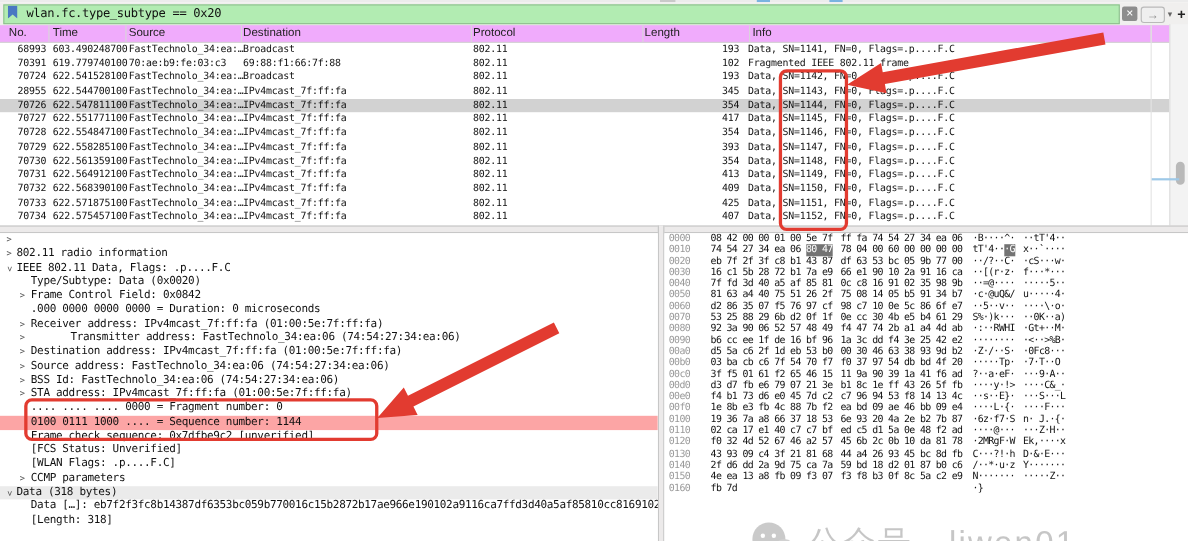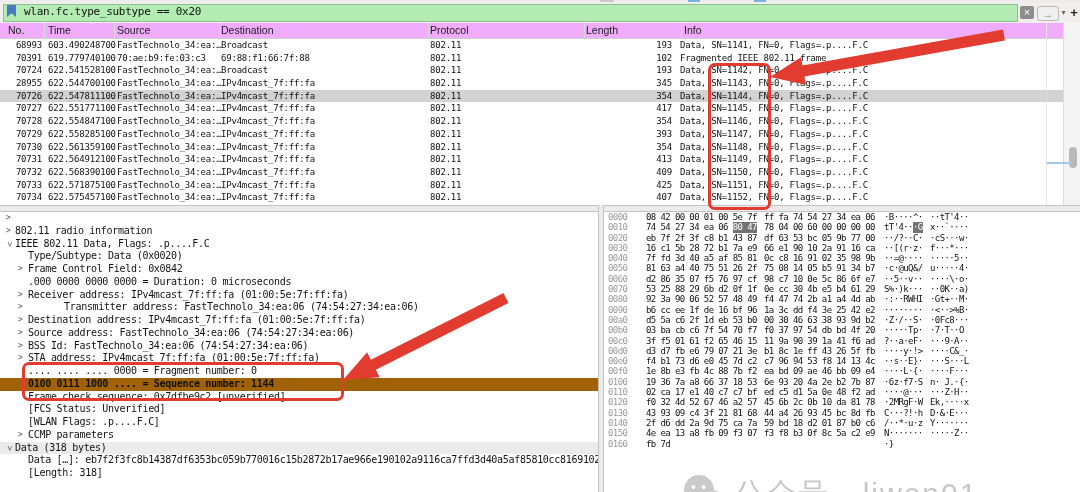--- a/index.html
+++ b/index.html
@@ -39,21 +39,21 @@
   
   .v-scroll{position:absolute;left:1063px;top:22px;width:17px;height:183px;background:#f3f3f3;border-left:1px solid #dcdcdc;}
   .v-thumb{position:absolute;left:1069px;top:147px;width:8px;height:21px;background:#b9b9b9;border-radius:4px;}
   .map-line{position:absolute;left:1047px;top:162px;width:25px;height:2px;background:#9ec9e8;}
   
   .h-divider{position:absolute;left:0;top:205px;width:1080px;height:7px;background:#eceaea;border-top:1px solid #c4c4c4;border-bottom:1px solid #c4c4c4;box-sizing:border-box;}
   .v-divider{position:absolute;left:598px;top:205px;width:6px;height:287px;background:#eceaea;border-left:1px solid #c4c4c4;border-right:1px solid #c4c4c4;box-sizing:border-box;}
   
   .details{position:absolute;left:0;top:212px;width:598px;height:280px;overflow:hidden;background:#fff;}
   .det-row{position:relative;height:12.75px;line-height:12.75px;font-size:10px;letter-spacing:-0.3px;white-space:pre;}
-  .det-row.sel{background:#a16207;font-weight:bold;}
+  .det-row.sel{background:#fca5a5;}
   .det-row.gray{background:#ebebeb;}
   .det-chev{position:absolute;top:0;font-size:8px;color:#555;}
   .det-chev.open{transform:rotate(90deg);}
   .det-text{position:absolute;top:0;}
   
   .hexpane{position:absolute;left:604px;top:212px;width:476px;height:280px;overflow:hidden;background:#fff;}
   .hex-row{position:relative;height:10.3px;line-height:10.3px;font-size:9px;letter-spacing:-0.6px;white-space:pre;}
   .hex-row span{position:absolute;top:0;}
   .hx-off{left:4px;color:#9a9a9a;}
   .hx-1{left:42px;}

